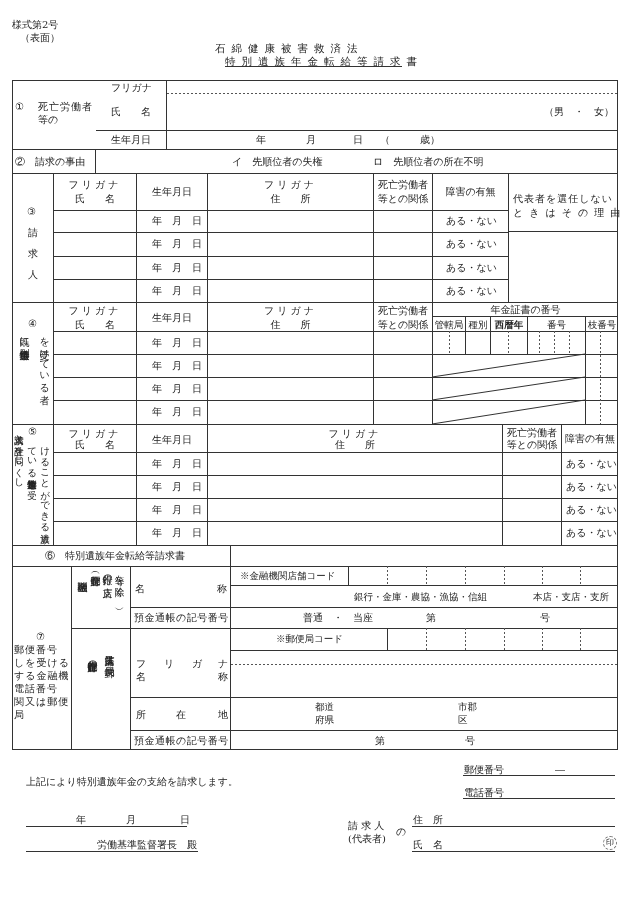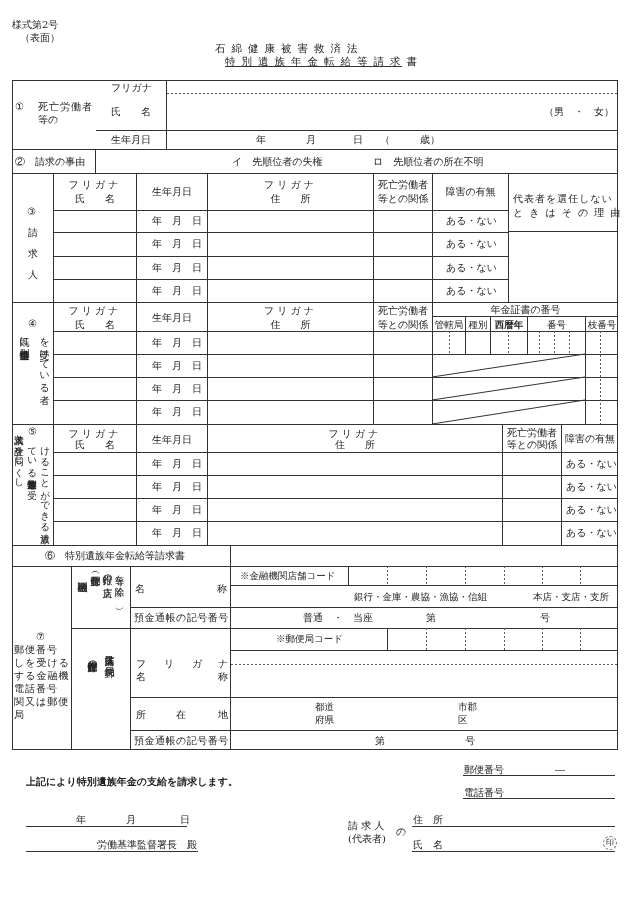--- a/index.html
+++ b/index.html
@@ -316,21 +316,21 @@
 <div class="t s9" style="left:458px;top:714px;">区</div>
 <div class="fld" style="left:232px;top:699px;width:80px;height:30px;"></div>
 <div class="fld" style="left:340px;top:699px;width:115px;height:30px;"></div>
 <div class="fld" style="left:480px;top:699px;width:136px;height:30px;"></div>
 
 <div class="t" style="left:134px;top:735px;letter-spacing:0.5px;">預金通帳の記号番号</div>
 <div class="t" style="left:375px;top:735px;">第</div>
 <div class="t" style="left:465px;top:735px;">号</div>
 <div class="fld" style="left:390px;top:732px;width:72px;height:17px;"></div>
 
-<div class="t" style="left:26px;top:776px;font-weight:bold;">上記により特別遺族年金の支給を請求します。</div>
+<div class="t" style="left:26px;top:776px;">上記により特別遺族年金の支給を請求します。</div>
 <div class="t" style="left:464px;top:764px;">郵便番号</div>
 <div class="t" style="left:555px;top:764px;">―</div>
 <div class="fld" style="left:510px;top:762px;width:104px;height:13px;"></div>
 <div class="t" style="left:464px;top:787px;">電話番号</div>
 <div class="fld" style="left:510px;top:785px;width:104px;height:13px;"></div>
 
 <div class="t" style="left:76px;top:814px;">年</div>
 <div class="t" style="left:126px;top:814px;">月</div>
 <div class="t" style="left:180px;top:814px;">日</div>
 <div class="fld" style="left:26px;top:812px;width:161px;height:14px;"></div>

